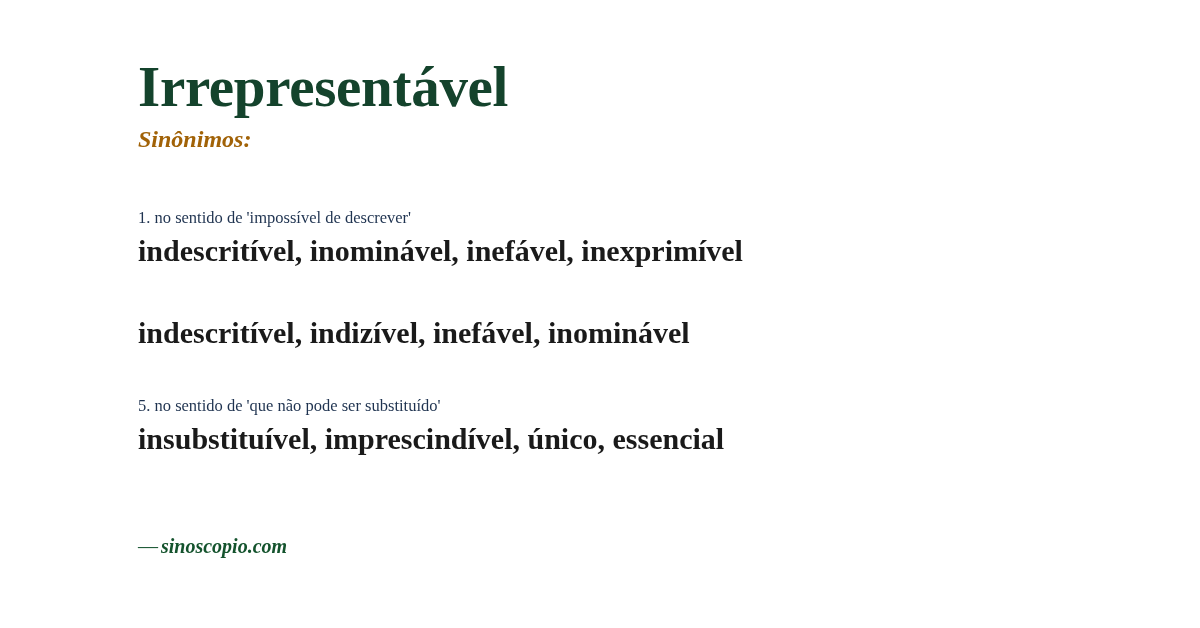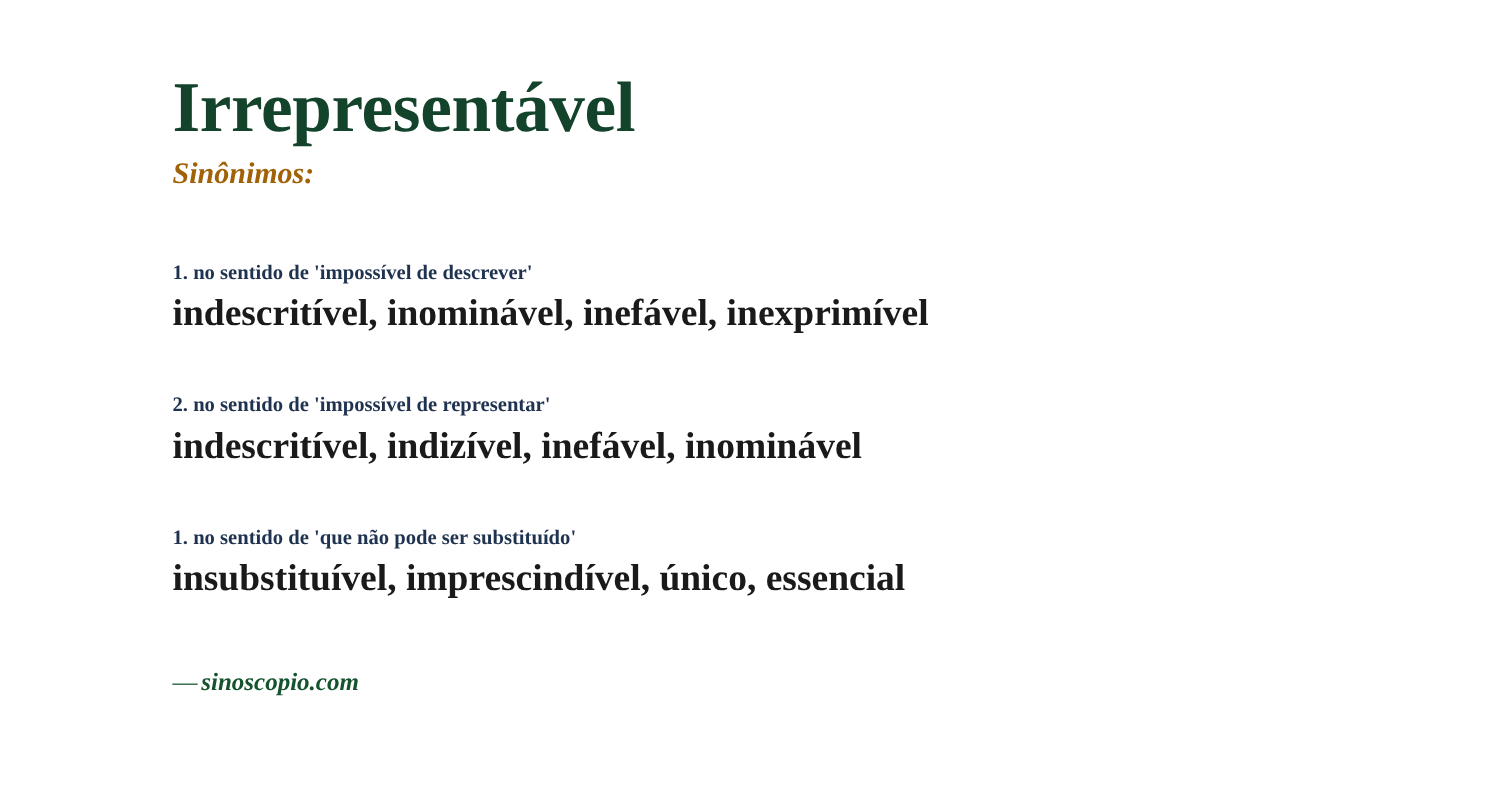--- a/index.html
+++ b/index.html
@@ -68,21 +68,21 @@
   .sense-block {
     margin: 0 0 44px 0;
   }
   .sense-block:last-child {
     margin-bottom: 0;
   }
 
   .sense-label {
     font-family: "Liberation Serif", "DejaVu Serif", serif;
     font-size: 16.5px;
-    font-weight: bold;
+    font-weight: normal;
     color: #1f3350;
     line-height: 1.25;
     margin: 0;
     padding: 0;
     white-space: nowrap;
   }
 
   .sense-synonyms {
     font-family: "Liberation Serif", "DejaVu Serif", serif;
     font-size: 30px;
@@ -129,26 +129,25 @@
   </div>
 
   <div class="senses">
 
     <div class="sense-block">
       <div class="sense-label">1. no sentido de 'impossível de descrever'</div>
       <div class="sense-synonyms">indescritível, inominável, inefável, inexprimível</div>
     </div>
 
     <div class="sense-block">
-      <div class="sense-label">2. no sentido de 'impossível de representar'</div>
       <div class="sense-synonyms">indescritível, indizível, inefável, inominável</div>
     </div>
 
     <div class="sense-block">
-      <div class="sense-label">1. no sentido de 'que não pode ser substituído'</div>
+      <div class="sense-label">5. no sentido de 'que não pode ser substituído'</div>
       <div class="sense-synonyms">insubstituível, imprescindível, único, essencial</div>
     </div>
 
   </div>
 
   <div class="footer">
     <div class="attribution">
       <span class="dash">—</span><span>sinoscopio.com</span>
     </div>
   </div>

